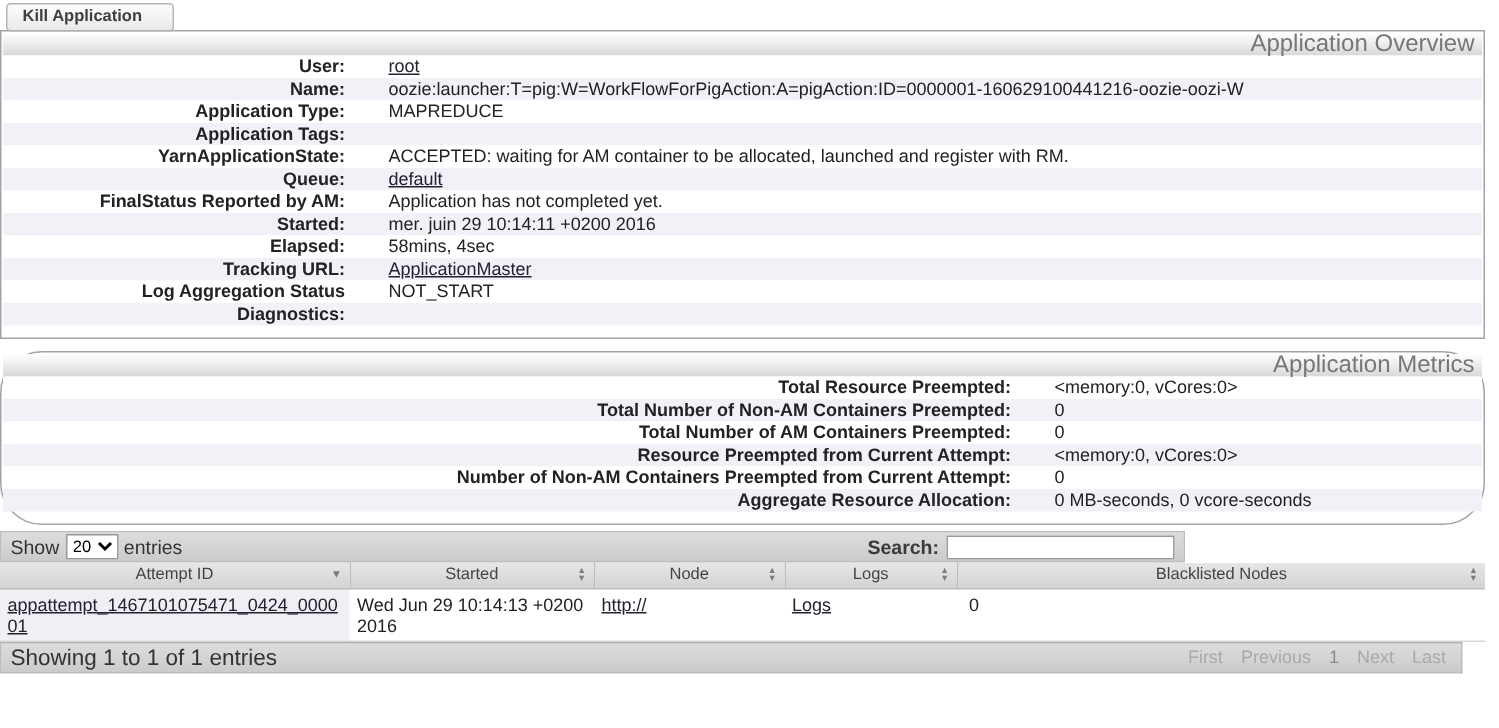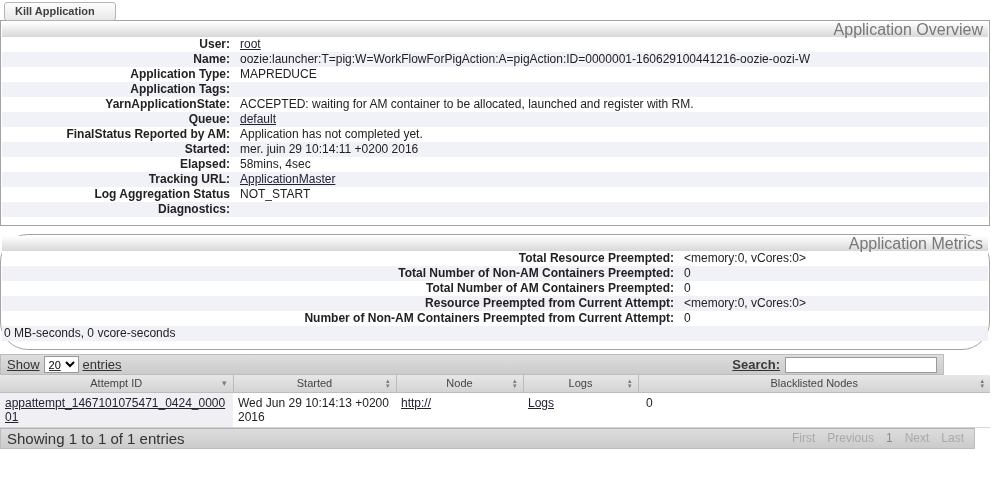--- a/index.html
+++ b/index.html
@@ -49,40 +49,40 @@
   .info-row { display: flex; height: 15px; line-height: 15px; background: #fff; }
   .info-row.alt { background: #f1f1f8; }
   .info-label {
     font-weight: bold;
     text-align: right;
     padding-right: 8px;
     white-space: nowrap;
   }
   .section-overview .info-label { width: 236px; }
   .section-metrics .info-label { width: 680px; text-align: right; }
-  .info-value { padding-left: 2px; white-space: nowrap; }
+  .info-value { padding-left: 2px; white-space: nowrap; margin-left: 19px; }
   a, .link {
     color: #222230;
     text-decoration: underline;
     cursor: pointer;
   }
 
   
   .dt-wrapper { width: 990px; margin-top: 4px; }
   .dt-bar {
     height: 21px;
     background: linear-gradient(#dddddd, #cbcbcb);
     border: 1px solid #bdbdbd;
     display: flex;
     align-items: center;
     padding: 0 6px;
     font-size: 13px;
     color: #333;
   }
-  .dt-bar-top { width: 944px; text-decoration: underline; }
+  .dt-bar-top { width: 790px; }
   .dt-bar-bottom { width: 975px; border-top: 1px solid #b0b0b0; }
   .page-size-select {
     margin: 0 4px;
     font-size: 11px;
     height: 17px;
     border: 1px solid #999;
     background: #fff;
   }
   .spacer { flex: 1; }
   .search-label { font-weight: bold; color: #3a3a3a; margin-right: 5px; }
@@ -220,20 +220,21 @@
       </div>
       <div class="info-row alt">
         <div class="info-label">Resource Preempted from Current Attempt:</div>
         <div class="info-value">&lt;memory:0, vCores:0&gt;</div>
       </div>
       <div class="info-row">
         <div class="info-label">Number of Non-AM Containers Preempted from Current Attempt:</div>
         <div class="info-value">0</div>
       </div>
       <div class="info-row alt">
+        <div class="info-label">Aggregate Resource Allocation:</div>
         <div class="info-value">0 MB-seconds, 0 vcore-seconds</div>
       </div>
     </div>
 
     <div class="dt-wrapper">
 
       <div class="dt-bar dt-bar-top">
         <span>Show</span>
         <select class="page-size-select">
           <option>20</option>

